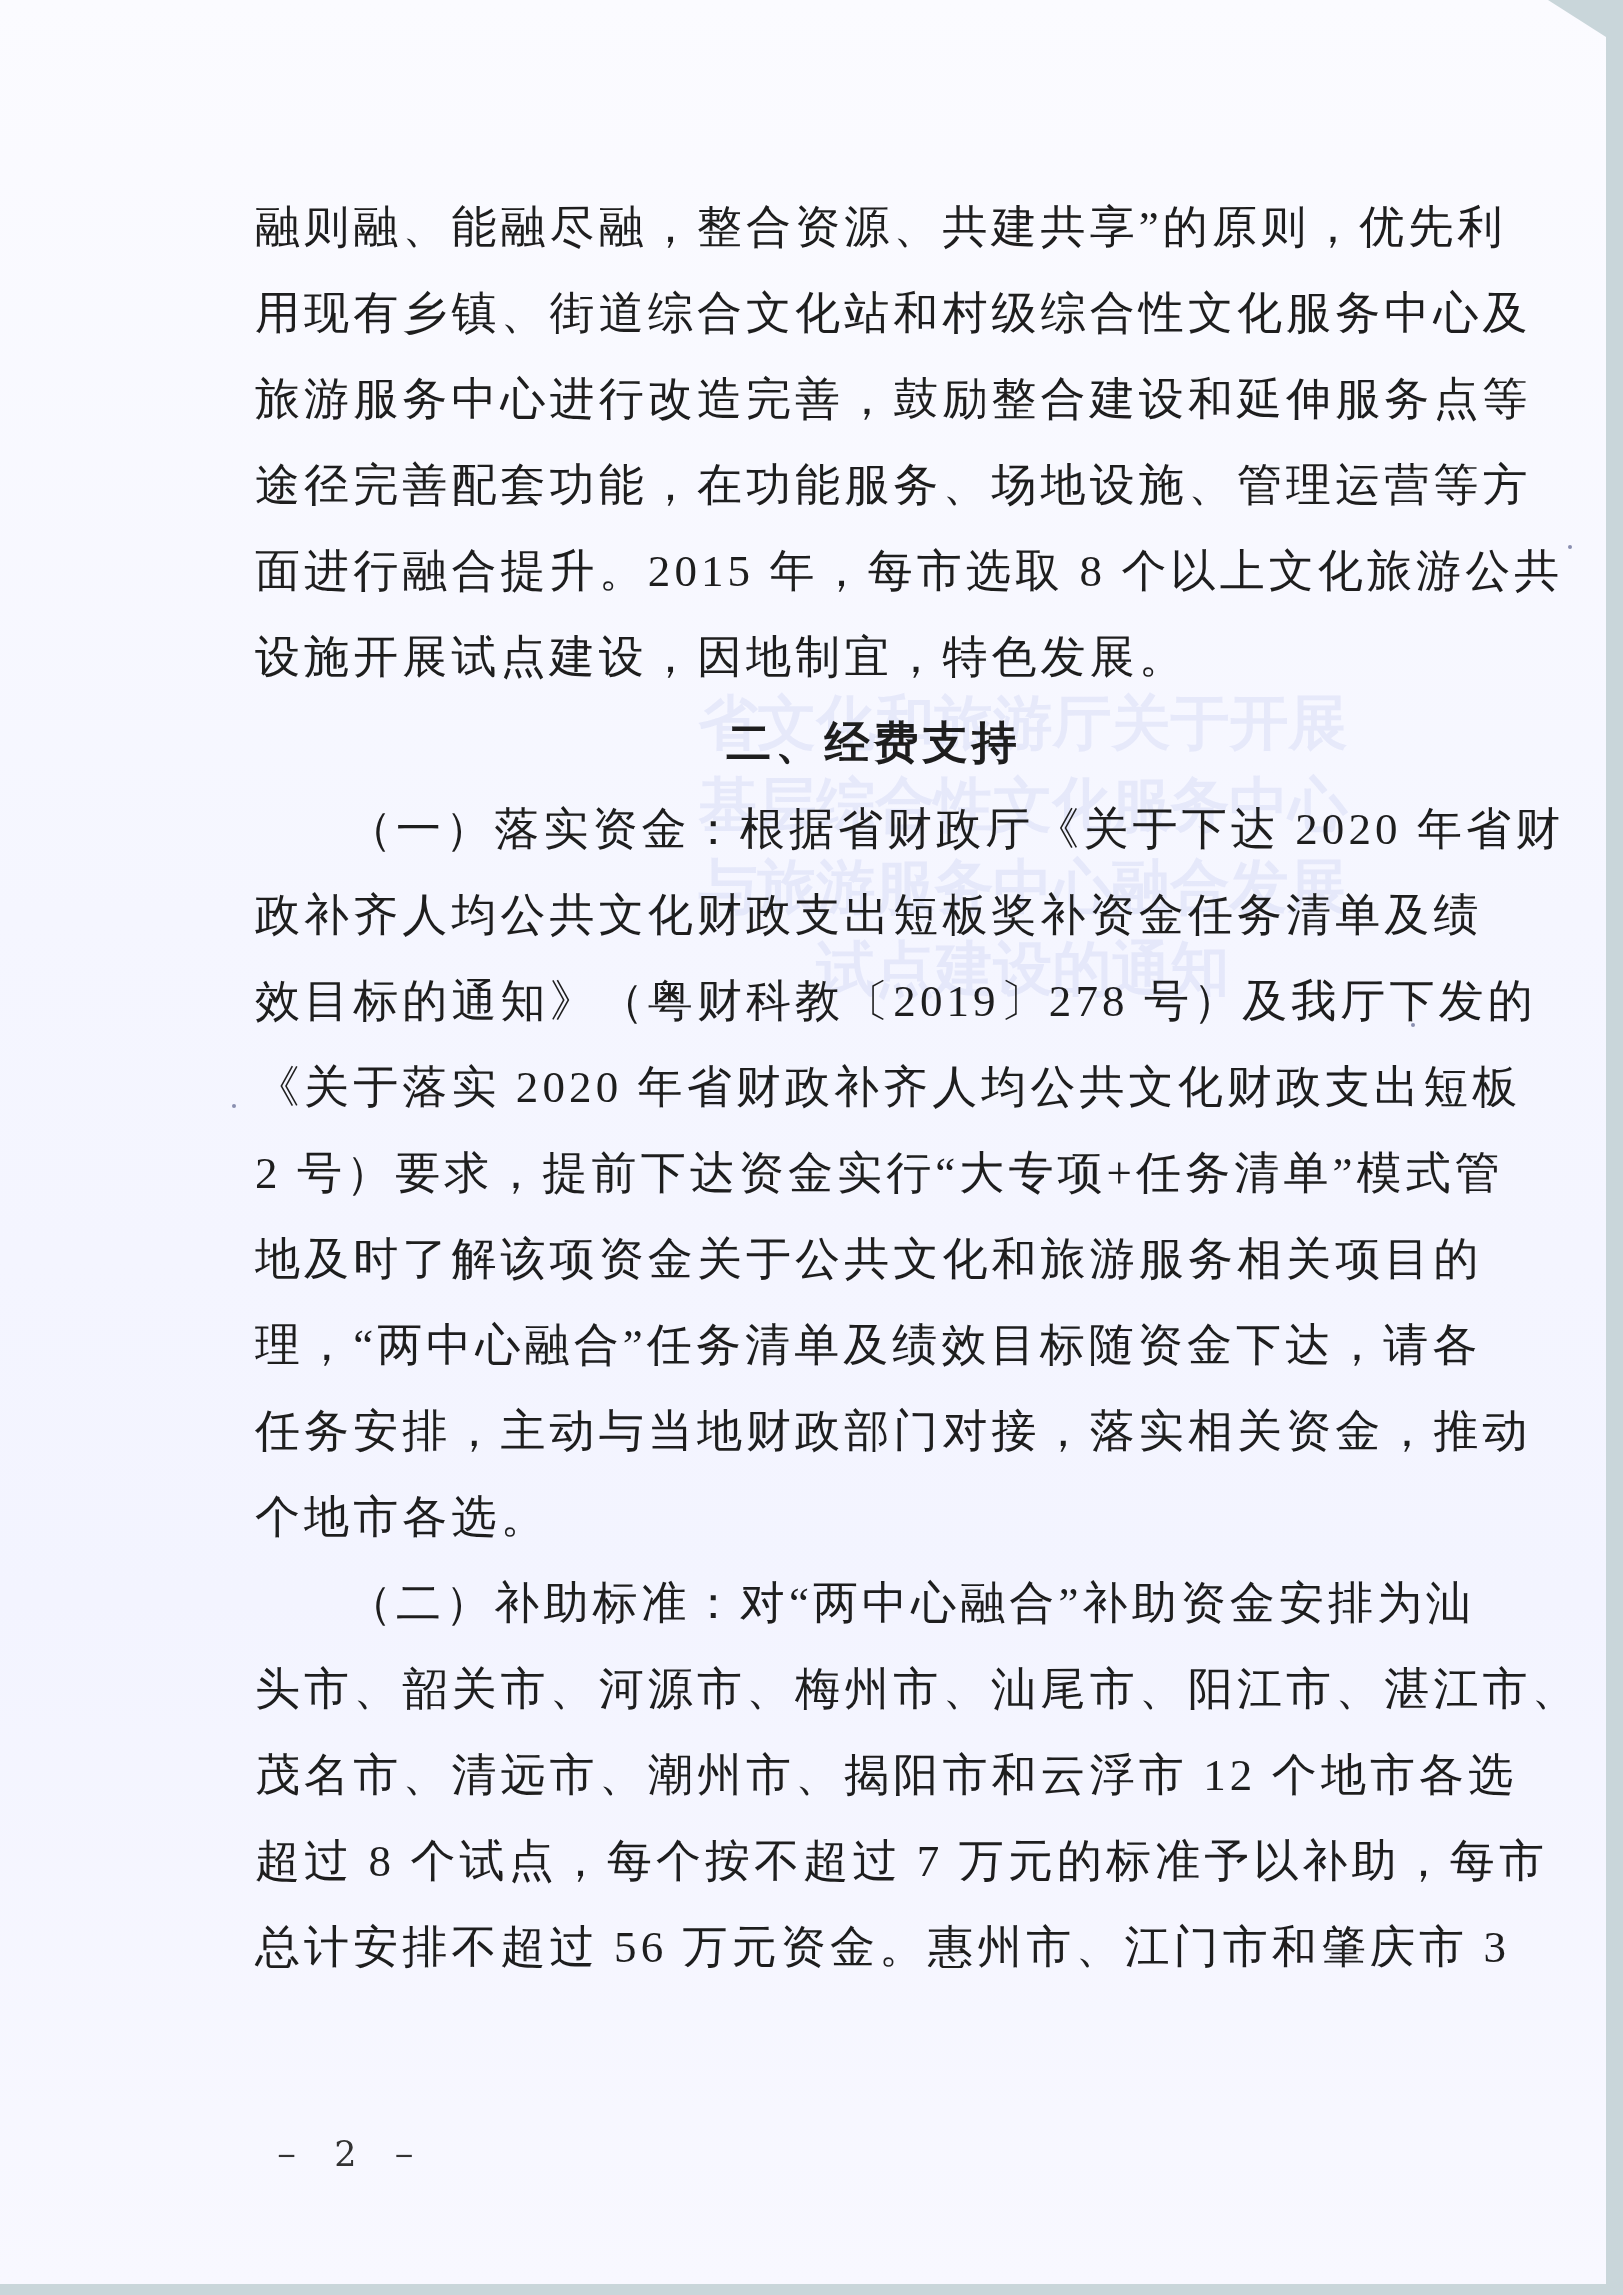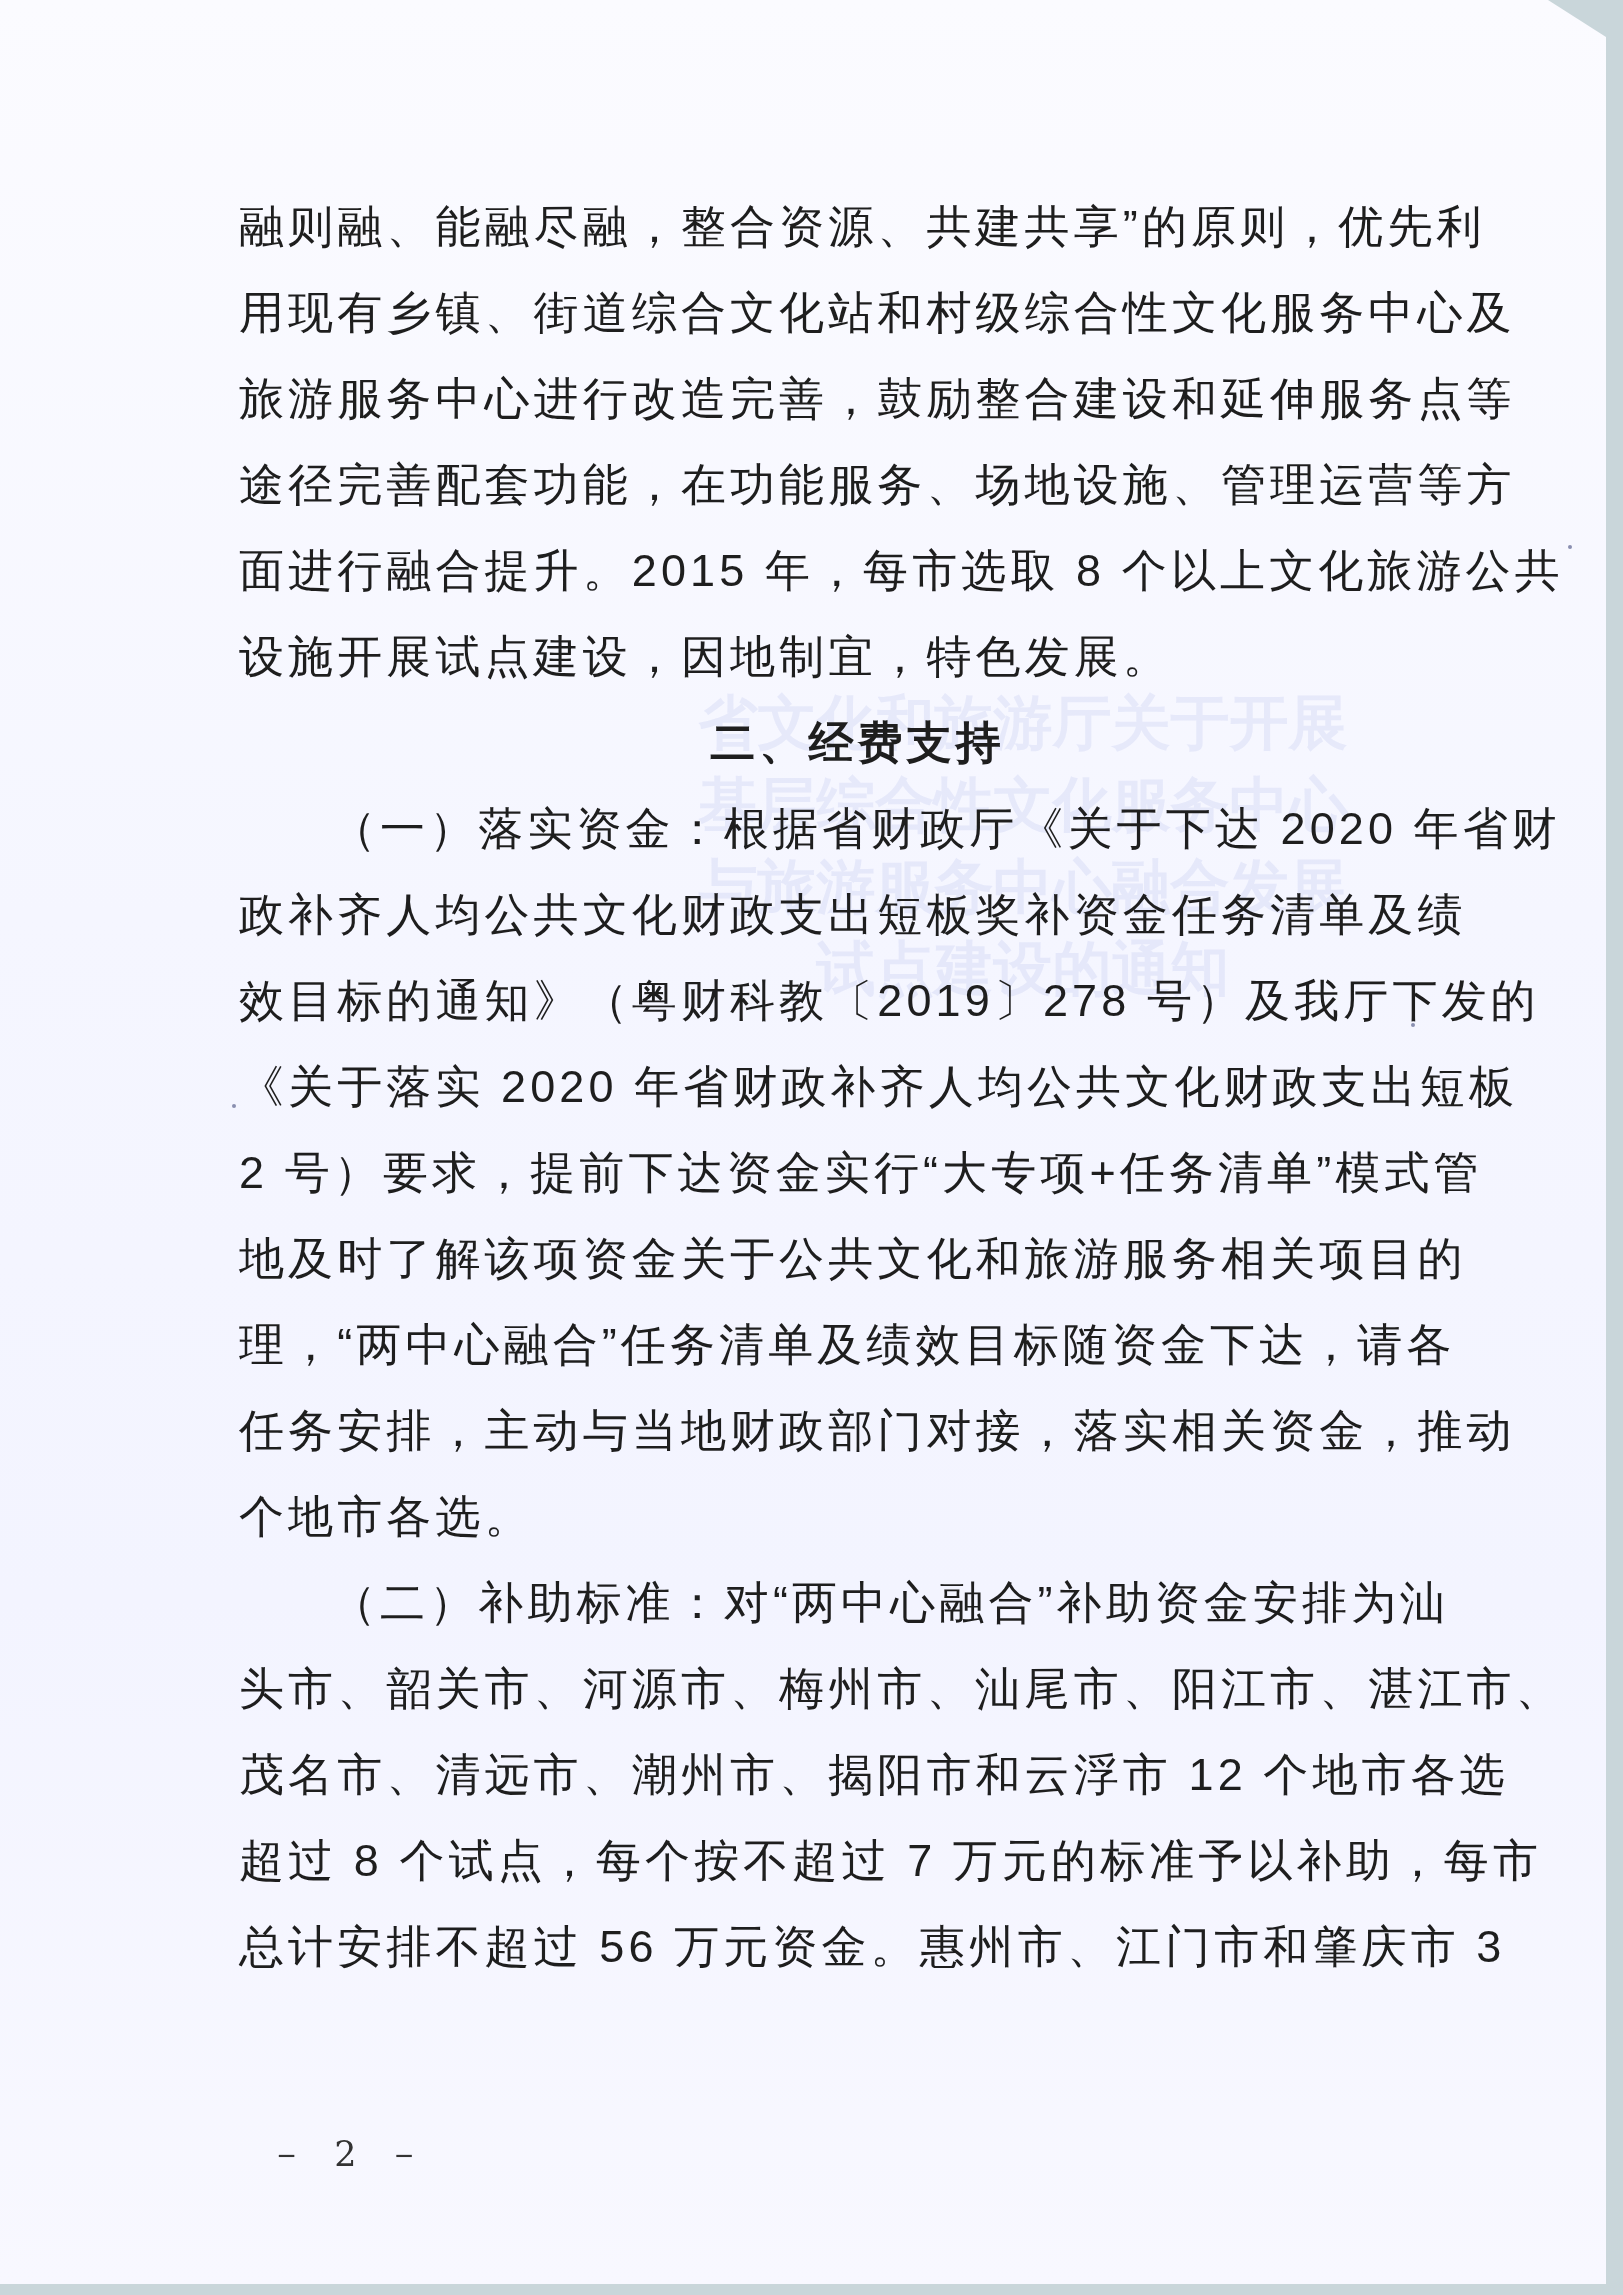--- a/index.html
+++ b/index.html
@@ -30,24 +30,24 @@
       font-family: "DejaVu Serif", serif;
       font-size: 59px;
       line-height: 82px;
       color: rgba(160, 170, 230, 0.18);
       text-align: center;
       font-weight: bold;
       pointer-events: none;
     }
     .content {
       position: absolute;
-      left: 239px;
+      left: 255px;
       top: 184px;
       width: 1145px;
-      font-family: Liberation Sans, sans-serif;
+      font-family: Liberation Serif, serif;
       font-size: 45px;
       color: #1e1e1e;
       letter-spacing: 4.1px;
     }
     .line {
       height: 86px;
       line-height: 86px;
       white-space: nowrap;
       text-align: justify;
       text-align-last: justify;

